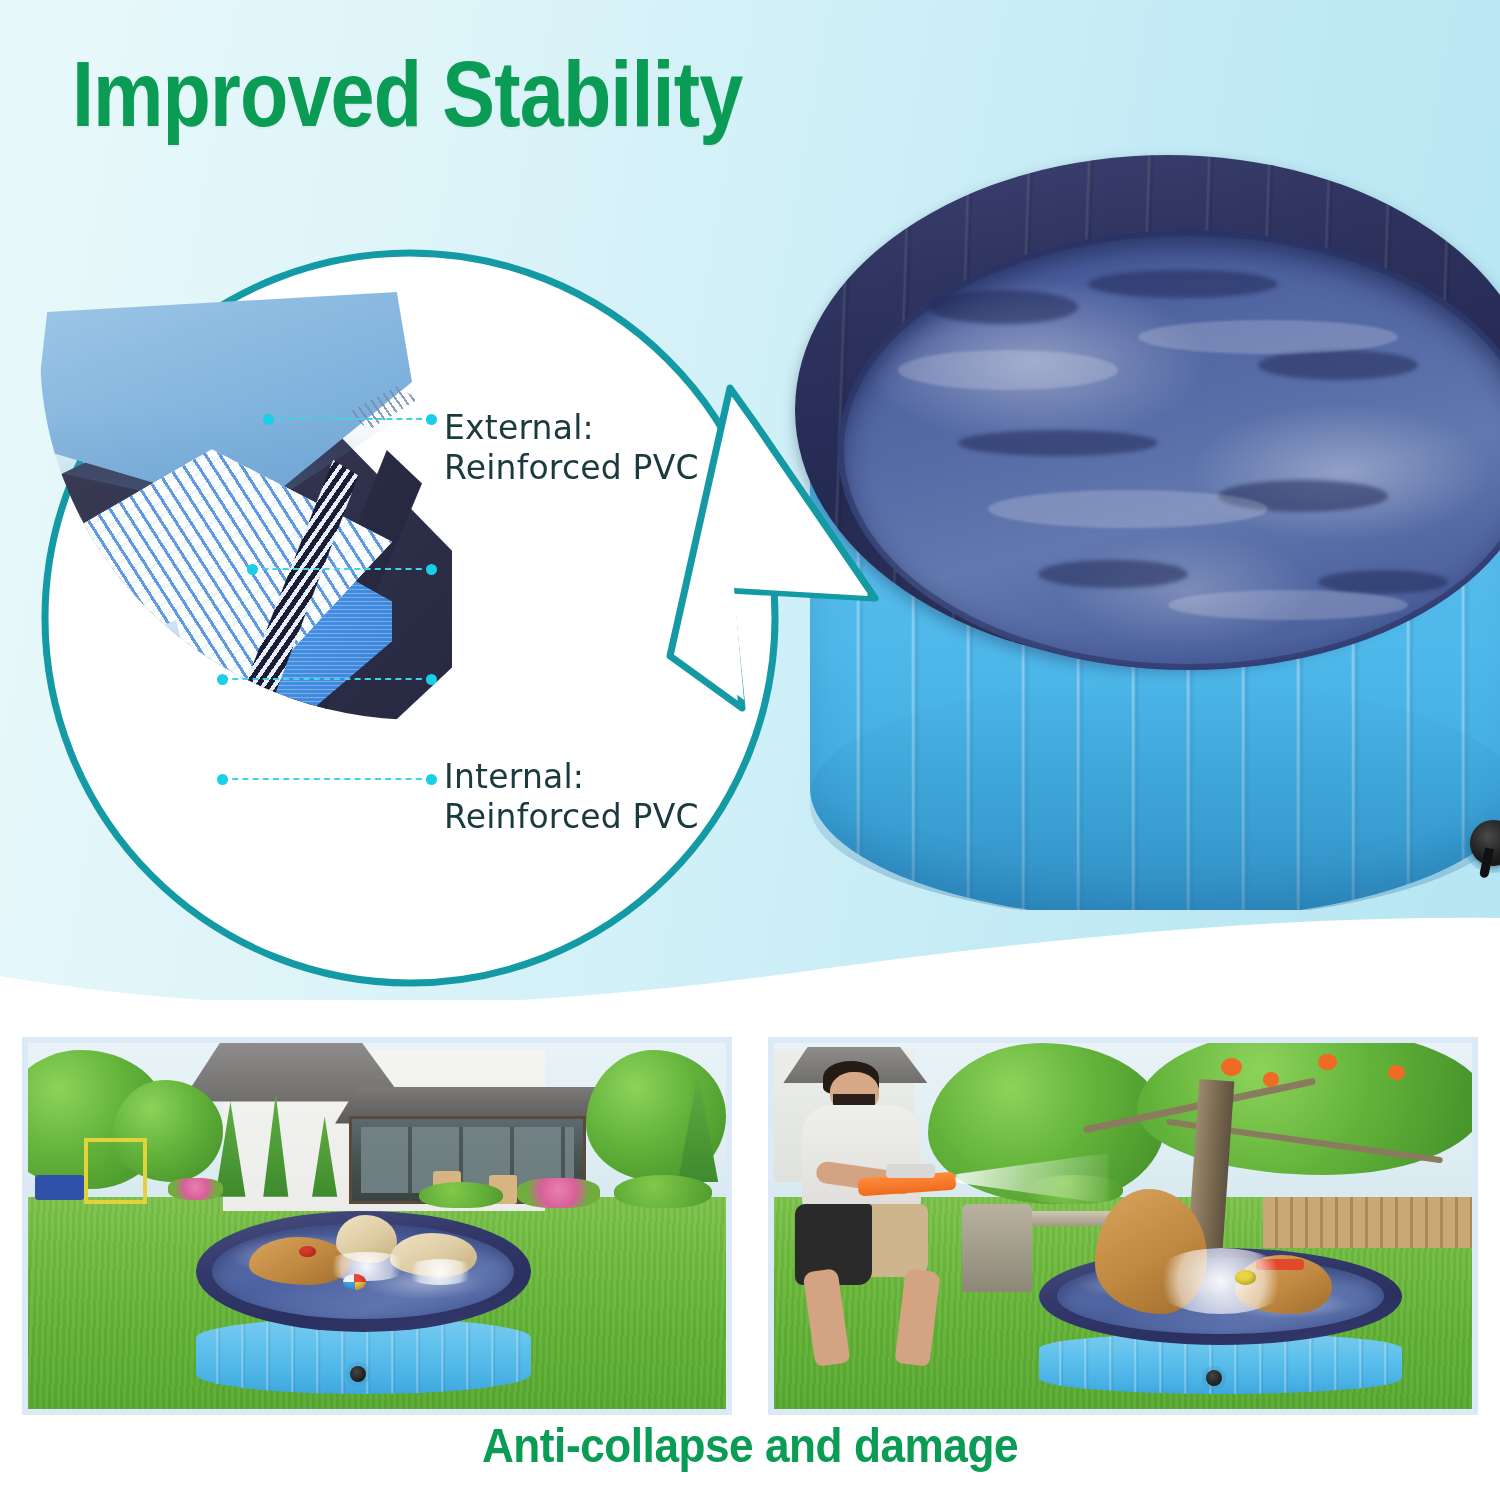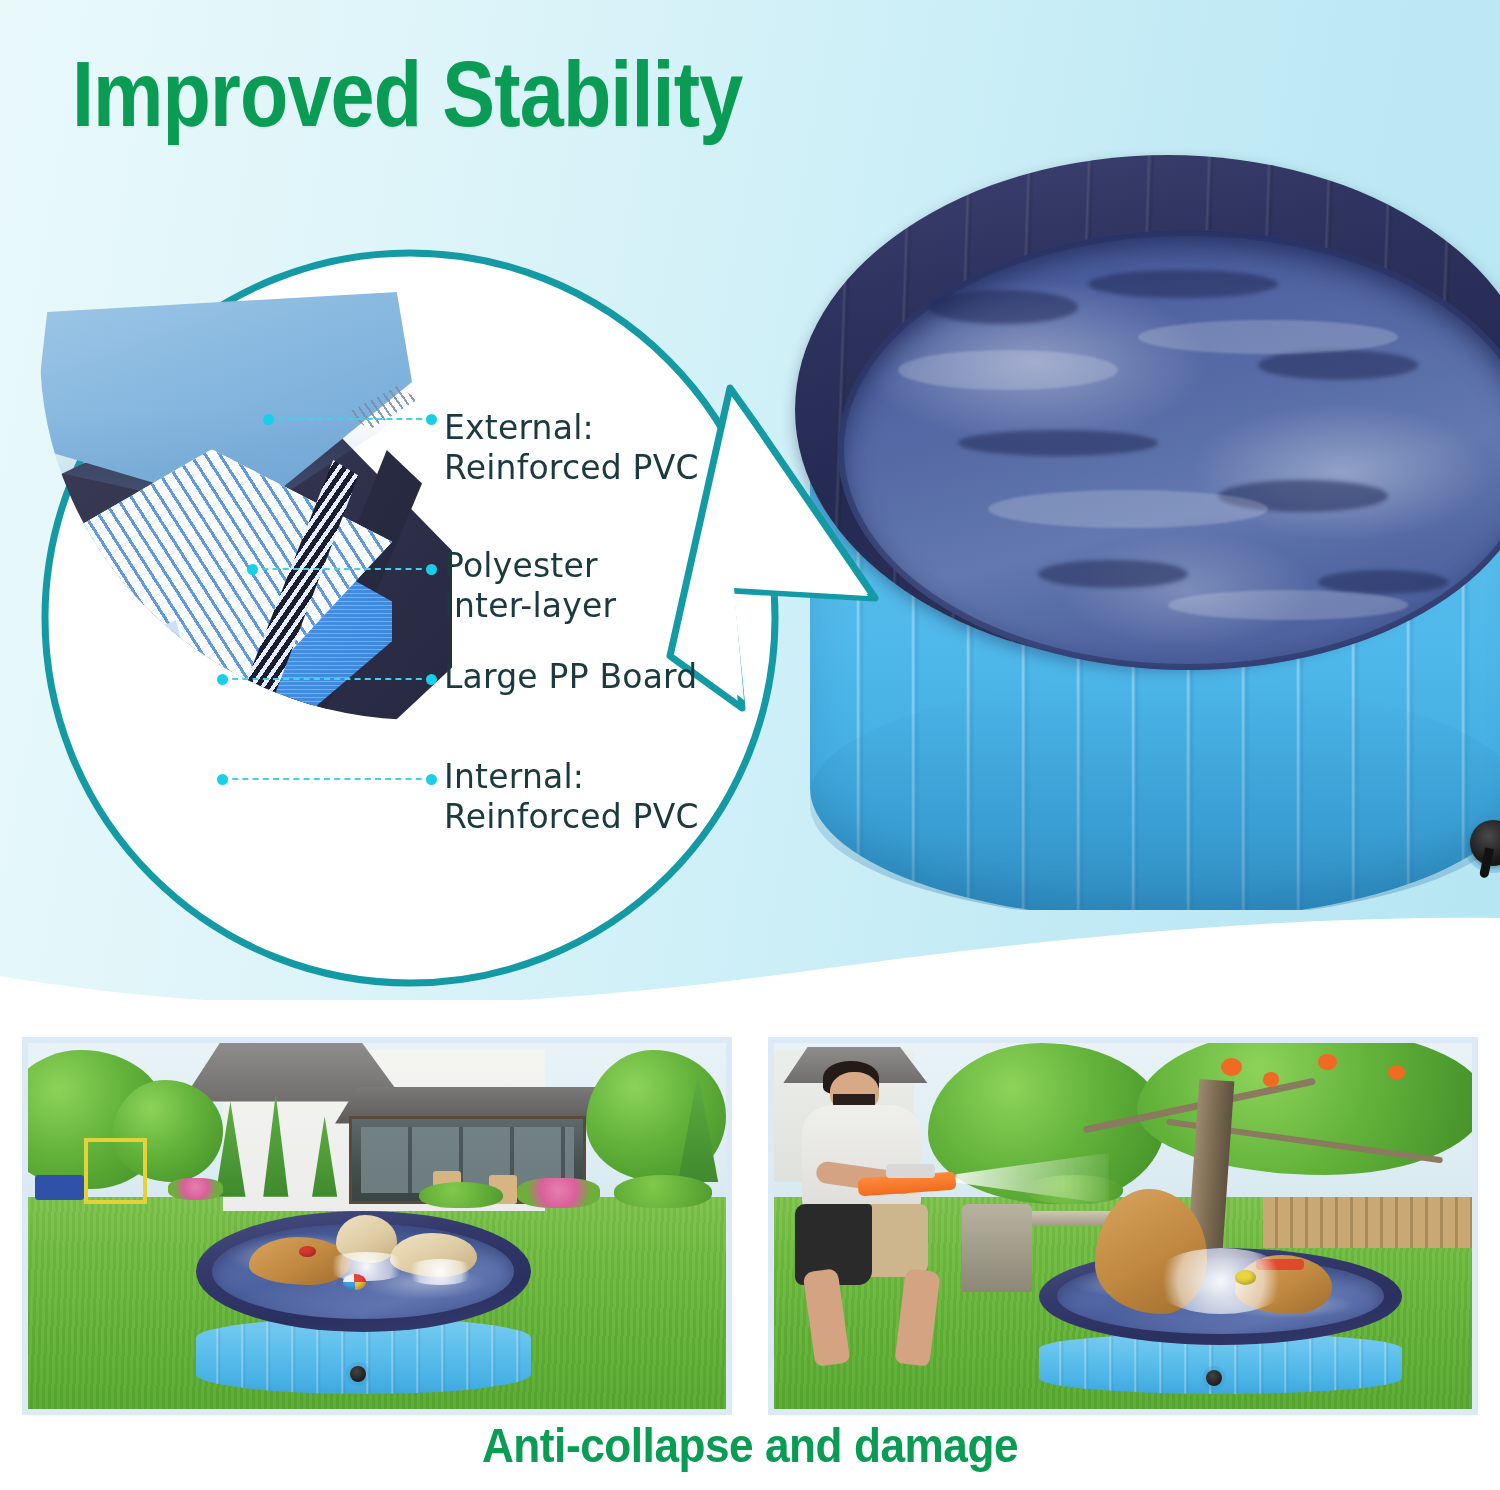--- a/index.html
+++ b/index.html
@@ -404,23 +404,20 @@
       <div class="dot-end"></div>
   </div>
   <div class="leader" style="left:222px; top:778px; width:210px;">
     <div class="line"></div>
       <div class="dot-start"></div>
       <div class="dot-end"></div>
   </div>
 
   <div class="callout-label" style="left:444px; top:408px;">External:
 Reinforced PVC</div>
-  <div class="callout-label" style="left:444px; top:546px;">Polyester
-Inter-layer</div>
-  <div class="callout-label" style="left:444px; top:657px;">Large PP Board</div>
   <div class="callout-label" style="left:444px; top:757px;">Internal:
 Reinforced PVC</div>
 
   <div id="page-title">Improved Stability</div>
 
   <div id="wave-divider">
     <svg viewBox="0 0 1500 160" preserveAspectRatio="none">
       <path d="M0,116 C 260,160 520,150 800,112 C 1060,76 1280,56 1500,58 L1500,160 L0,160 Z" fill="#ffffff"></path>
     </svg>
   </div>

